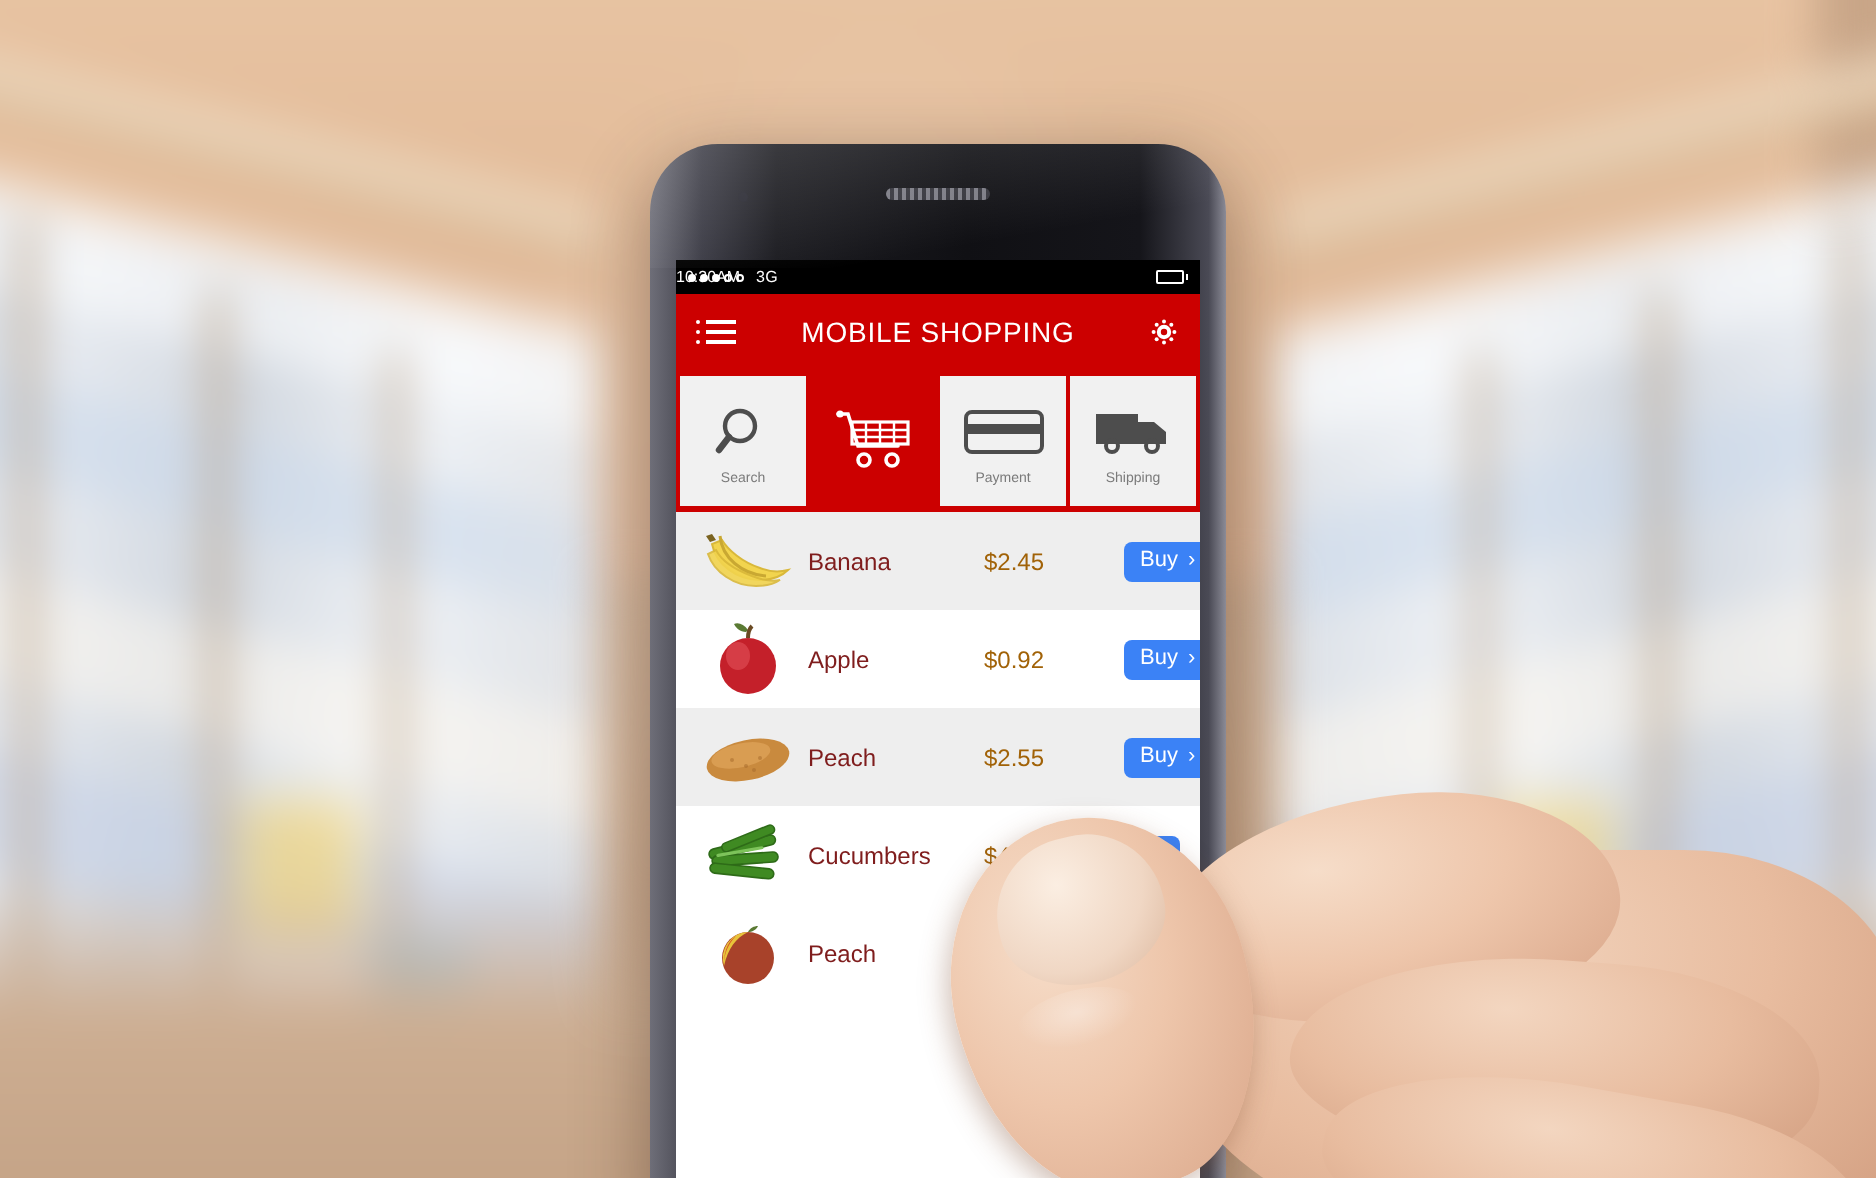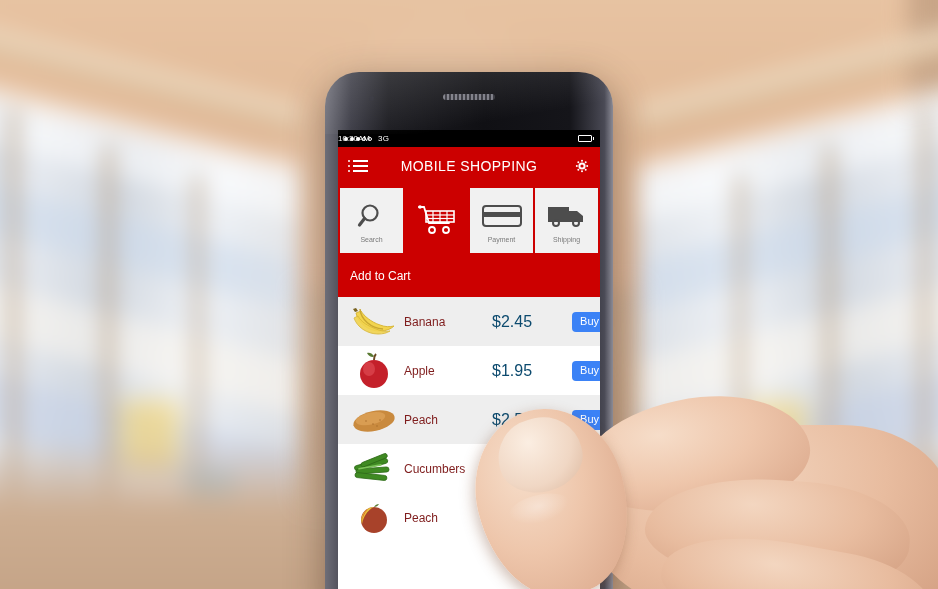--- a/index.html
+++ b/index.html
@@ -102,21 +102,21 @@
 
   
   .list{background:#fff;}
   .row{
     height:49px;display:flex;align-items:center;padding:0 10px 0 8px;
     box-sizing:border-box;
   }
   .row.alt{background:#eeeeee;}
   .thumb{width:56px;height:42px;flex:none;position:relative;}
   .pname{font-size:12px;color:#7f1d1d;width:88px;flex:none;margin-left:2px;}
-  .pprice{font-size:16px;color:#0c4a6e;flex:1;}
+  .pprice{font-size:12px;color:#a16207;flex:1;}
   .buy{
     background:#3b82f6;color:#fff;font-size:11px;border-radius:4px;
     padding:4px 7px 5px 8px;display:flex;align-items:flex-end;gap:5px;
     border:none;line-height:1;margin-left:40px;
   }
   .chev{font-size:11px;line-height:1;}
 
   
   .hand{position:absolute;left:430px;top:370px;width:508px;height:240px;pointer-events:none;}
   .finger{position:absolute;border-radius:50% 50% 45% 45%/60% 60% 40% 40%;}
@@ -277,21 +277,20 @@
               <path d="M22 9h8l6 5v4h-14z" fill="#4d4d4d"></path>
               <rect x="1" y="18" width="35" height="2" fill="#4d4d4d"></rect>
               <circle cx="9" cy="21" r="3" fill="none" stroke="#4d4d4d" stroke-width="2"></circle>
               <circle cx="29" cy="21" r="3" fill="none" stroke="#4d4d4d" stroke-width="2"></circle>
             </svg>
           </span>
           <span class="tab-label">Shipping</span>
         </div>
       </div>
 
-      <div class="section">Add to Cart</div>
 
       <div class="list">
 
         <div class="row alt">
           <span class="thumb">
             <svg width="56" height="42" viewBox="0 0 56 42">
               <g fill="#f2d44e" stroke="#d9b83a" stroke-width="1">
                 <path d="M10 12c2 10 12 18 24 18 6 0 11-2 14-5-4 1-9 1-14-1-9-3-16-9-19-14z"></path>
                 <path d="M8 17c3 9 13 16 24 16 5 0 9-1 12-3-4 1-9 0-14-2-8-3-15-7-18-13z" opacity=".9"></path>
                 <path d="M14 8c1 11 11 19 23 20" fill="none" stroke="#c9a832" stroke-width="1.5"></path>
@@ -310,21 +309,21 @@
         <div class="row">
           <span class="thumb">
             <svg width="56" height="42" viewBox="0 0 56 42">
               <path d="M28 6c-2-3-5-4-7-3 1 2 3 4 6 4z" fill="#5a7a33"></path>
               <ellipse cx="28" cy="24" rx="14" ry="14" fill="#c4202a"></ellipse>
               <ellipse cx="23" cy="19" rx="6" ry="7" fill="#e2525a" opacity=".6"></ellipse>
               <path d="M28 10c0-3 1-5 2-6" stroke="#6b4a23" stroke-width="2" fill="none"></path>
             </svg>
           </span>
           <span class="pname">Apple</span>
-          <span class="pprice">$1.95</span>
+          <span class="pprice">$0.92</span>
           <button class="buy">
             <span>Buy</span>
             <span class="chev">›</span>
           </button>
         </div>
 
         <div class="row alt">
           <span class="thumb">
             <svg width="56" height="42" viewBox="0 0 56 42">
               <ellipse cx="28" cy="22" rx="21" ry="10" fill="#c98a3e" transform="rotate(-12 28 22)"></ellipse>

